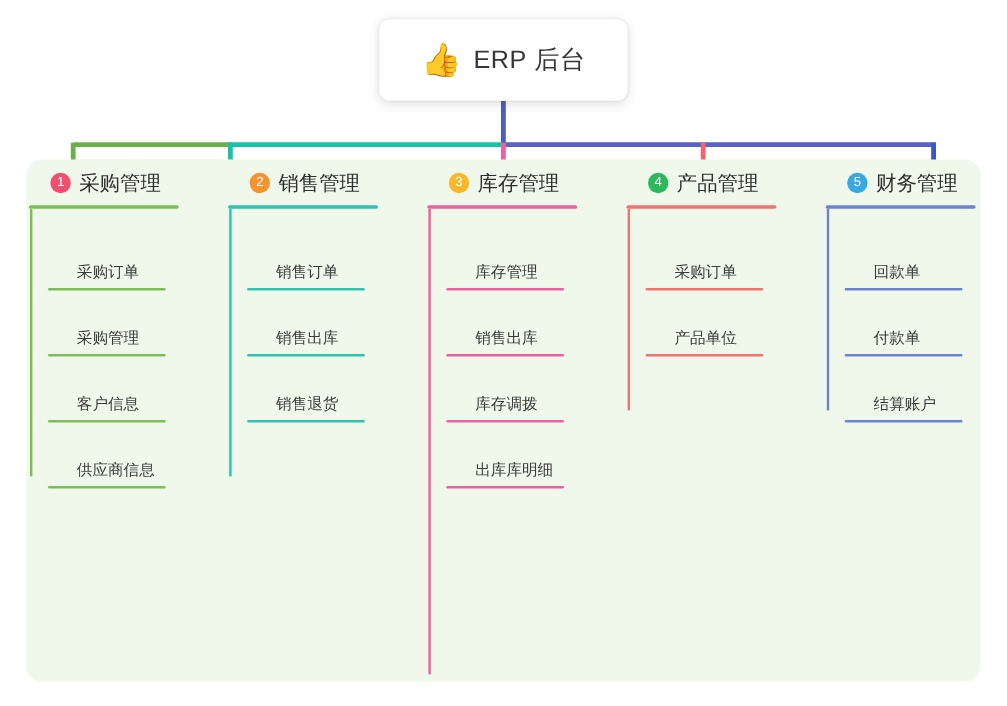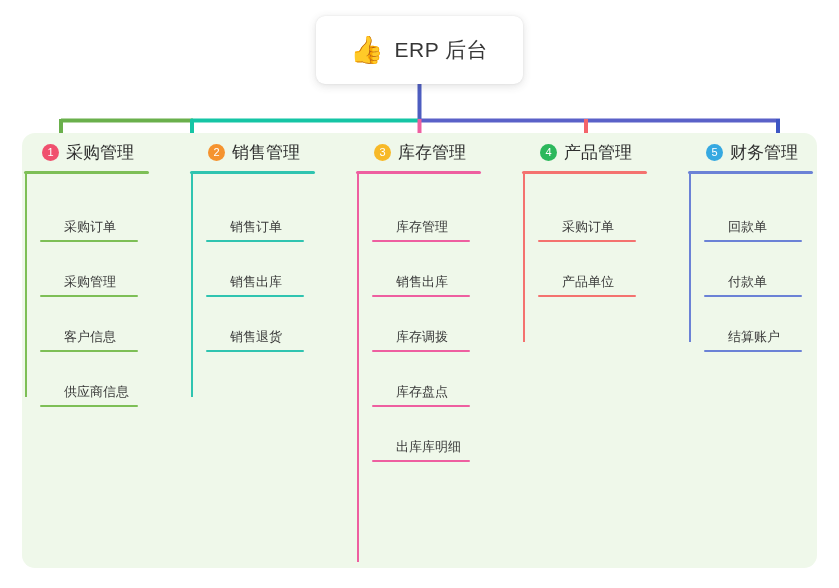--- a/index.html
+++ b/index.html
@@ -243,24 +243,20 @@
         </div>
         <div class="item">
           <span class="item-label">销售出库</span>
           <span class="item-rule" style="background: rgb(238, 95, 160);"></span>
         </div>
         <div class="item">
           <span class="item-label">库存调拨</span>
           <span class="item-rule" style="background: rgb(238, 95, 160);"></span>
         </div>
         <div class="item">
-          <span class="item-label">库存盘点</span>
-          <span class="item-rule" style="background: rgb(238, 95, 160);"></span>
-        </div>
-        <div class="item">
           <span class="item-label">出库库明细</span>
           <span class="item-rule" style="background: rgb(238, 95, 160);"></span>
         </div>
       </div>
     </div>
 
     <div class="column">
       <div class="col-header">
         <span class="badge" style="background: rgb(44, 184, 92);">4</span>
         <span class="col-title">产品管理</span>

